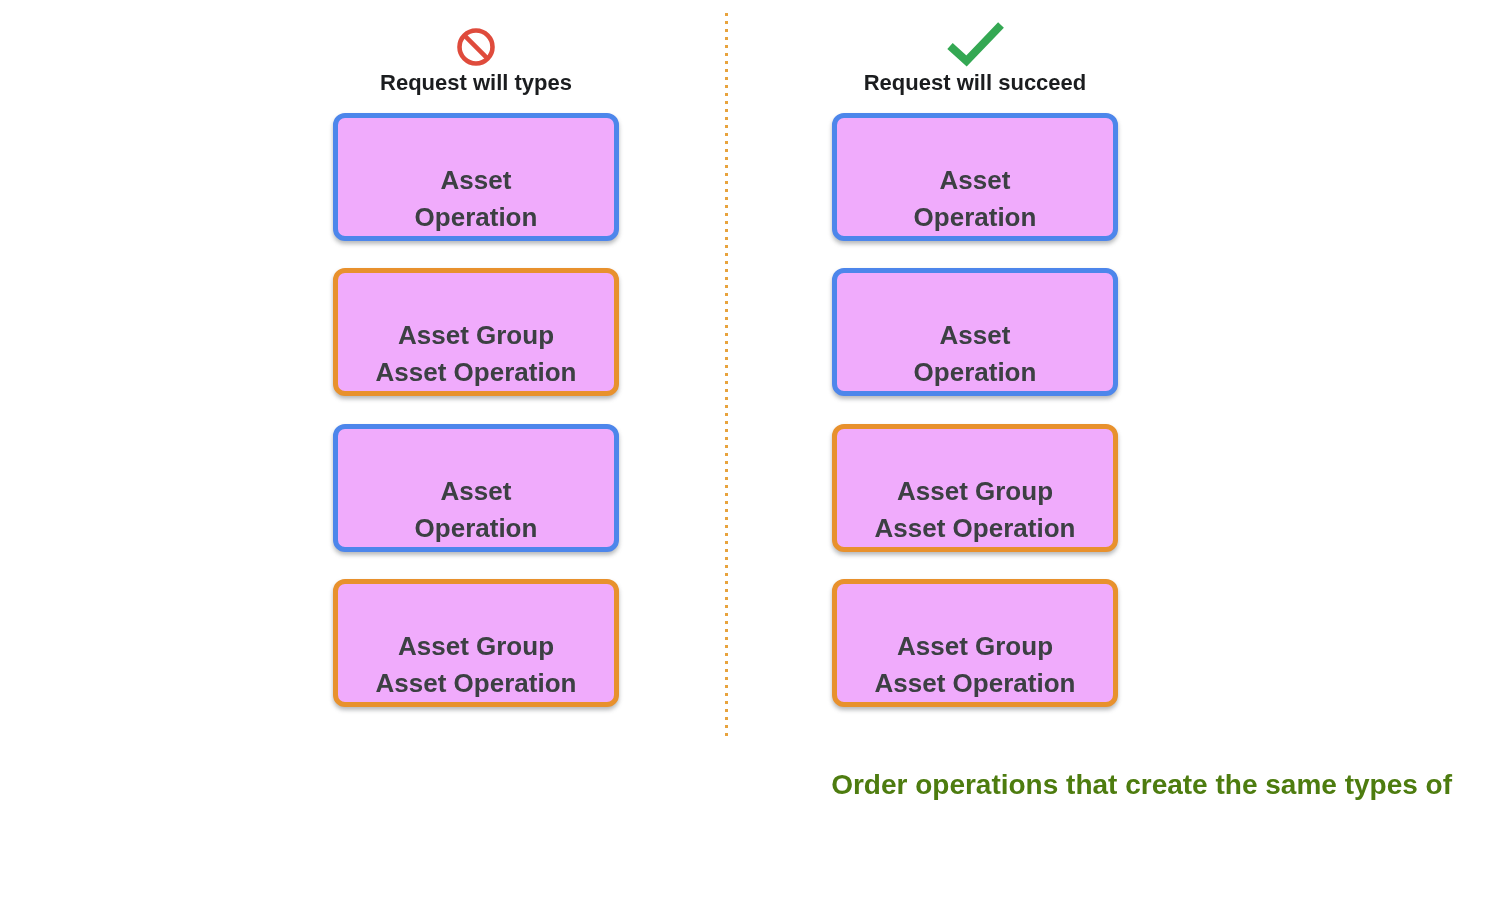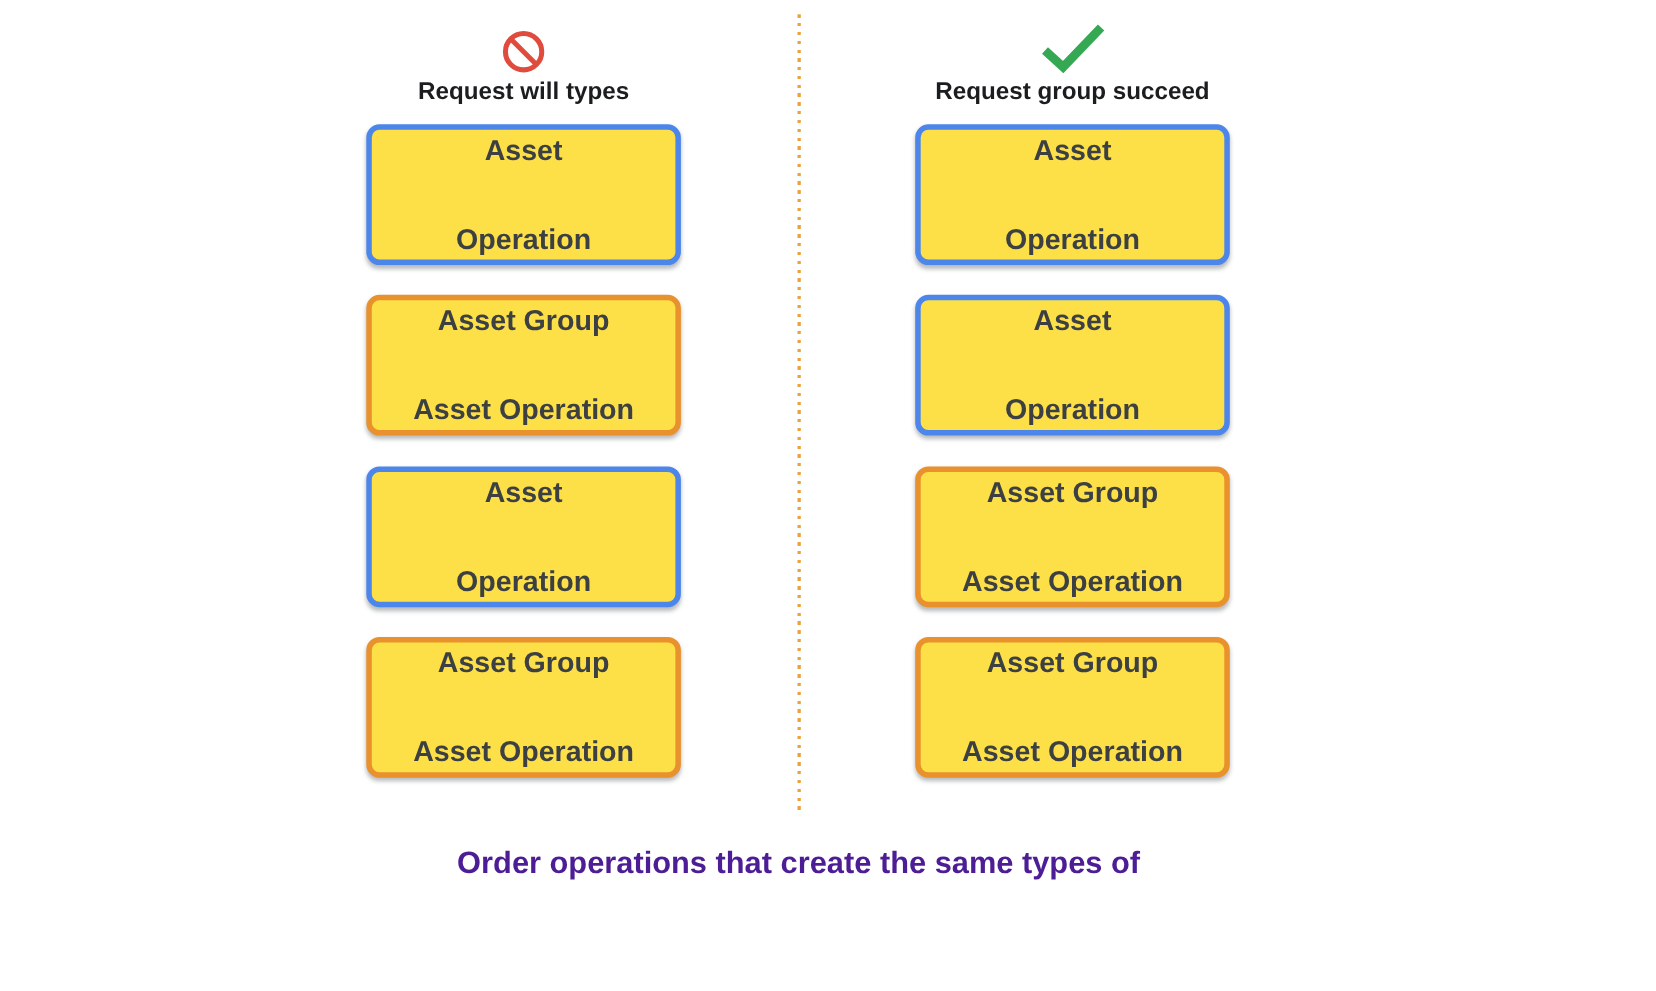--- a/index.html
+++ b/index.html
@@ -41,28 +41,28 @@
   .col-title.fail    { left: 333px; width: 286px; }
   .col-title.succeed { left: 832px; width: 286px; }
   .header-icon { position: absolute; }
   .header-icon.fail    { left: 455px; top: 26px; width: 42px; height: 42px; }
   .header-icon.succeed { left: 945px; top: 21px; width: 62px; height: 46px; }
   .box {
     position: absolute;
     width: 286px;
     height: 128px;
     box-sizing: border-box;
-    background: #fde047;
+    background: #f0abfc;
     border: 5px solid #ec4899;
     border-radius: 12px;
     box-shadow: 0 3px 4px rgba(95, 99, 104, 0.45);
     display: flex;
     flex-direction: column;
     align-items: center;
-    justify-content: space-between;
+    justify-content: flex-end;
   }
   .box[data-type="blue"]   { border-color: #4d86eb; }
   .box[data-type="orange"] { border-color: #e8912d; }
   .box .line {
     font-size: 26px;
     font-weight: 700;
     color: #3c4043;
     line-height: 37px;
     text-align: center;
     white-space: nowrap;
@@ -71,24 +71,24 @@
   .col-succeed .box { left: 832px; }
   .box.r0 { top: 113px; }
   .box.r1 { top: 268px; }
   .box.r2 { top: 424px; }
   .box.r3 { top: 579px; }
   .caption {
     position: absolute;
     left: 0;
     top: 766px;
     width: 1452px;
-    text-align: center;
+    text-align: right;
     font-size: 28px;
     font-weight: 700;
-    color: #4c1d95;
+    color: #4d7c0f;
     line-height: 38px;
   }
 </style>
 </head>
 <body>
 
 <div class="canvas">
 
   <div class="divider"></div>
 
@@ -118,21 +118,21 @@
       <span class="line">Asset Operation</span>
     </div>
   </div>
 
   <div class="col-succeed">
     <span class="header-icon succeed">
       <svg width="62" height="46" viewBox="0 0 62 46">
         <polyline points="5,25 21.5,40 56,4" fill="none" stroke="#34a853" stroke-width="8" stroke-linecap="butt" stroke-linejoin="miter"></polyline>
       </svg>
     </span>
-    <div class="col-title succeed">Request group succeed</div>
+    <div class="col-title succeed">Request will succeed</div>
 
     <div class="box r0" data-type="blue">
       <span class="line">Asset</span>
       <span class="line">Operation</span>
     </div>
     <div class="box r1" data-type="blue">
       <span class="line">Asset</span>
       <span class="line">Operation</span>
     </div>
     <div class="box r2" data-type="orange">

